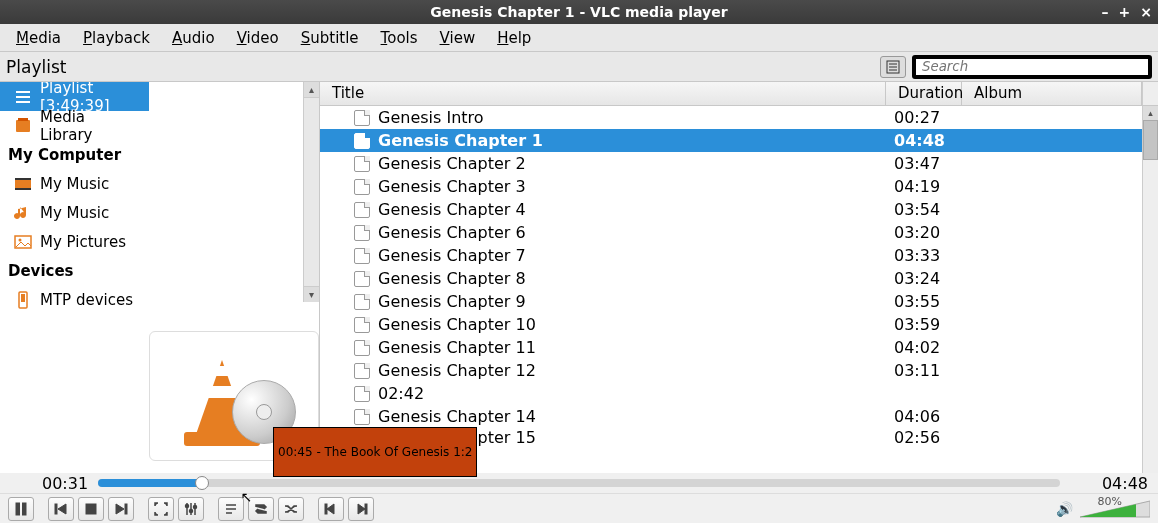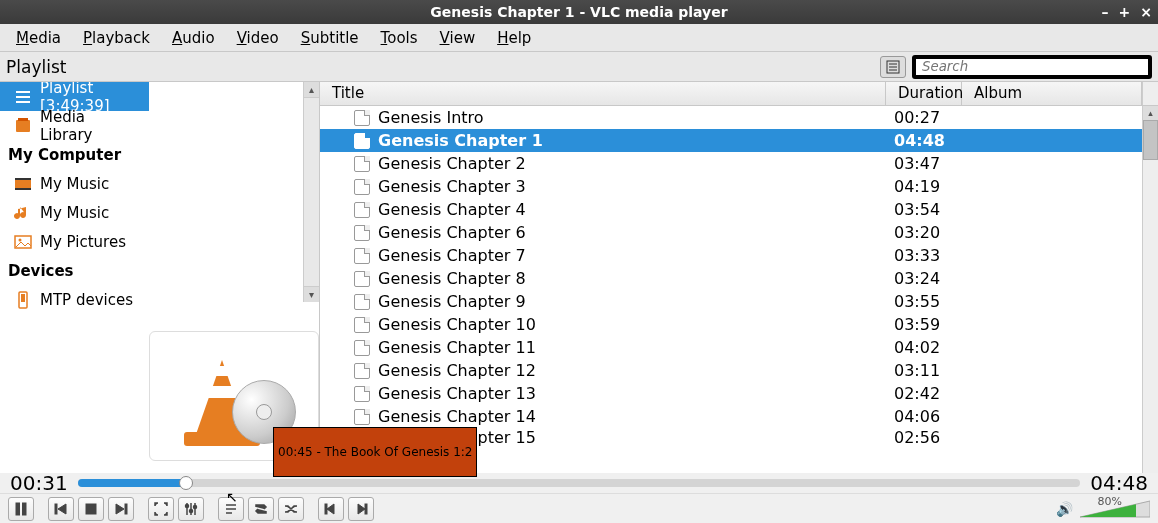--- a/index.html
+++ b/index.html
@@ -50,21 +50,21 @@
 .row .ficon::before{content:""; position:absolute; right:-1px; top:-1px; width:5px; height:5px; background:#eee; border-left:1px solid #999; border-bottom:1px solid #999;}
 .row.selected .ficon::before{border-color:#fff; background:#2b8fd9;}
 .row .rtitle { flex: 1; white-space: nowrap; overflow: hidden; }
 .row .rdur { width: 76px; }
 .row .ralb { width: 180px; }
 .row.partial{height:18px; overflow:hidden;}
 .list-scrollbar{position:absolute; right:0; top:0; bottom:0; width:16px; background:#eee; border-left:1px solid #ccc;}
 .list-scrollbar .arrow{height:14px; background:#ddd; font-size:9px; display:flex; align-items:center; justify-content:center; color:#555;}
 .list-scrollbar .thumb{position:absolute; top:14px; width:100%; height:40px; background:#c4c4c4; border:1px solid #aaa;}
 .timebar { height: 20px; display: flex; align-items: center; padding: 0 10px; gap: 10px; background:#f0f0f0;}
-.timebar .t { font-size: 20px; }
+.timebar .t { font-size: 16px; margin-left: 32px; }
 .track { flex: 1; height: 8px; background: #d4d4d4; border-radius: 4px; position: relative;}
 .track .fill { position: absolute; left: 0; top: 0; bottom: 0; width: 10.8%; background: #2b8fd9; border-radius: 4px 0 0 4px; }
 .track .knob { position: absolute; left: 10.8%; top: 50%; width: 14px; height: 14px; background: #fff; border: 1px solid #888; border-radius: 50%; transform: translate(-50%,-50%);}
 .cursor-arrow{position:absolute; left:14.8%; top:10px; font-size:14px; color:#000;}
 .controls { height: 30px; display: flex; align-items: center; padding: 0 8px; gap: 4px; background:#f0f0f0; border-top:1px solid #ddd;}
 .btn { width: 26px; height: 24px; border: 1px solid #aaa; border-radius: 3px; background: linear-gradient(#fdfdfd,#e8e8e8); display: flex; align-items: center; justify-content: center; font-size: 12px; color:#333; cursor:pointer;}
 .btn svg{width:14px; height:14px; fill:#444; stroke:#444;}
 .gap { width: 6px; }
 .vol-area { margin-left: auto; display: flex; align-items: center; gap: 6px; position:relative;}
 .vol-label { font-size: 11px; color: #555; position:absolute; right:28px; top:-4px;}
@@ -265,21 +265,20 @@
           <span class="ralb"></span>
         </div>
         <div class="row">
           <span class="ficon"></span>
           <span class="rtitle">Genesis Chapter 12</span>
           <span class="rdur">03:11</span>
           <span class="ralb"></span>
         </div>
         <div class="row">
           <span class="ficon"></span>
-          <span class="rtitle">Genesis Chapter 13</span>
           <span class="rdur">02:42</span>
           <span class="ralb"></span>
         </div>
         <div class="row">
           <span class="ficon"></span>
           <span class="rtitle">Genesis Chapter 14</span>
           <span class="rdur">04:06</span>
           <span class="ralb"></span>
         </div>
         <div class="row partial">

